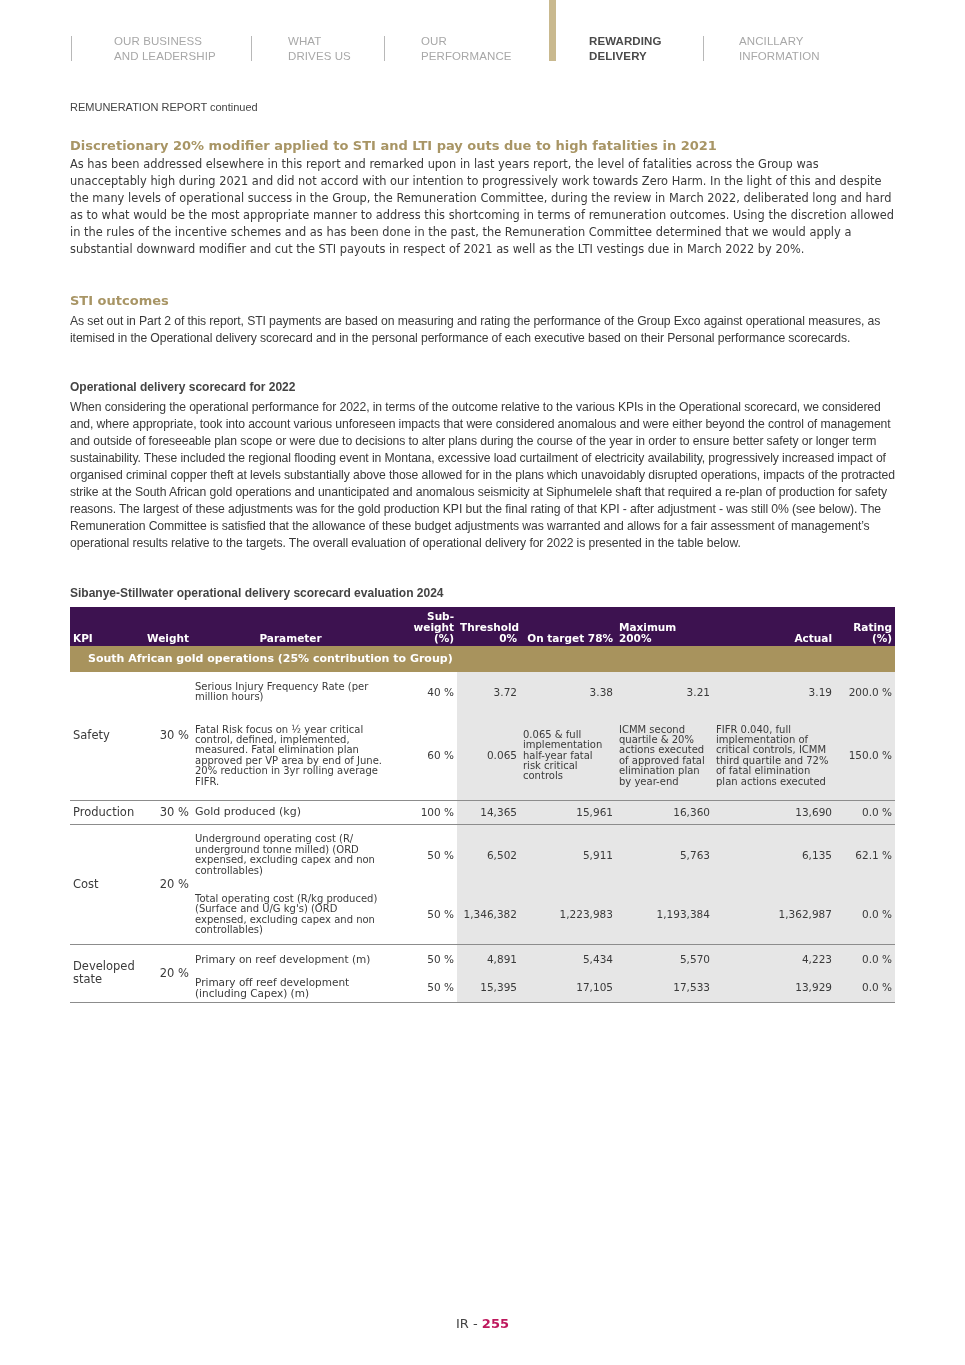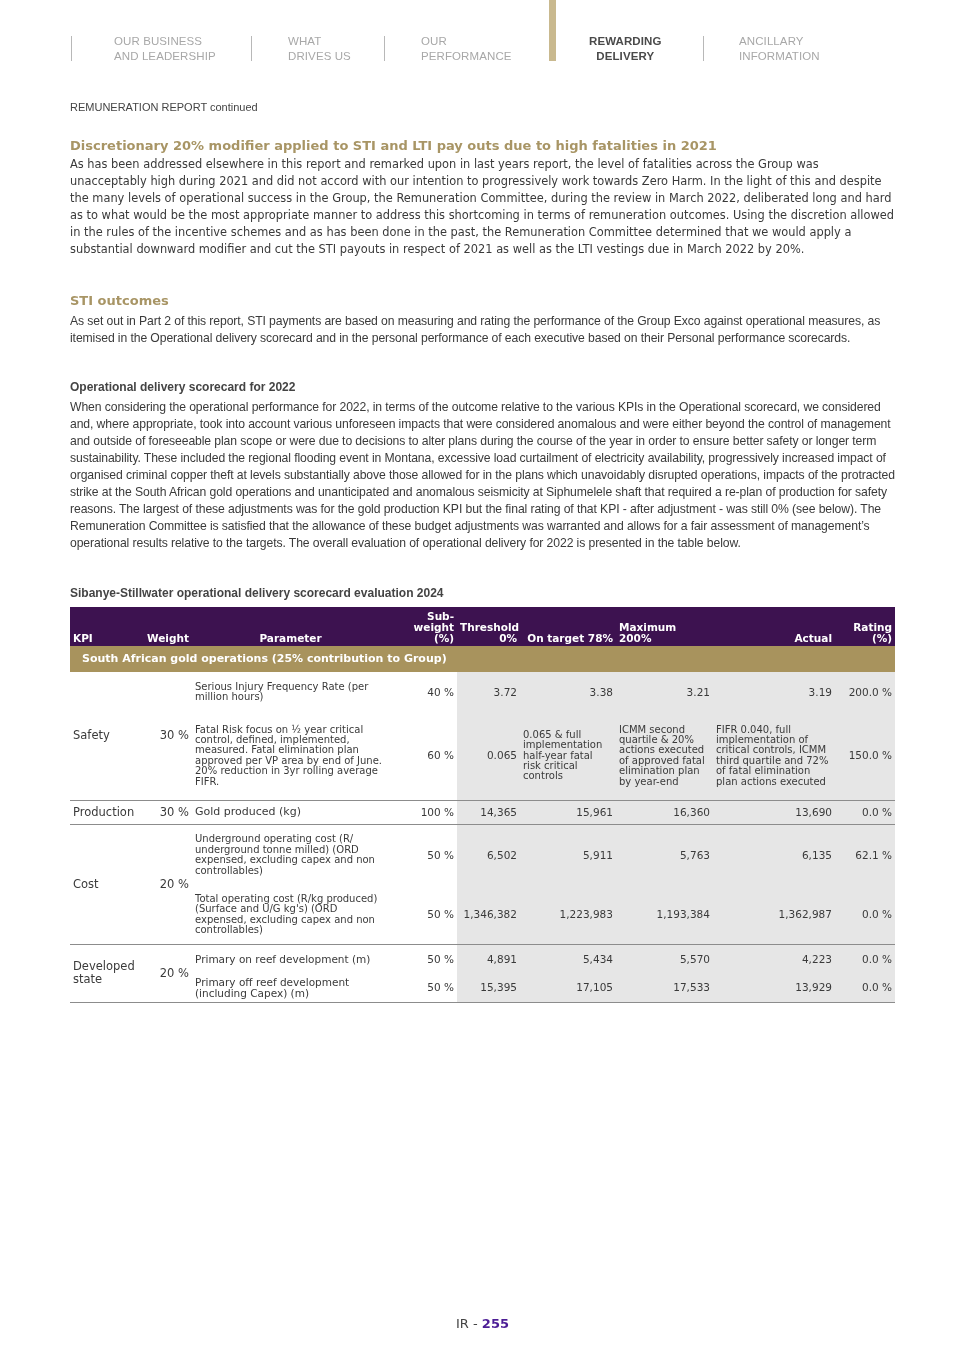--- a/index.html
+++ b/index.html
@@ -2,51 +2,51 @@
 <html><head>
 <meta charset="utf-8">
 <style>
   * { box-sizing: border-box; margin: 0; padding: 0; }
   html, body { width: 965px; height: 1365px; background: #ffffff; }
   body { position: relative; font-family: "DejaVu Sans", "Liberation Sans", sans-serif; color: #333333; overflow: hidden; }
 
   
   .nav { position: absolute; top: 0; left: 0; width: 828px; height: 70px; }
   .nav-item { position: absolute; top: 34px; font-size: 11.5px; line-height: 15px; color: #a8a8a8; letter-spacing: 0.1px; text-transform: uppercase; font-family: "Liberation Sans", sans-serif; }
-  .nav-item.active { color: #4a4a4a; font-weight: bold; text-align: center; }
+  .nav-item.active { color: #4a4a4a; font-weight: bold; }
   .nav-sep { position: absolute; top: 36px; width: 1px; height: 25px; background: #b8b8b8; }
   .nav-bar { position: absolute; top: 0; left: 549px; width: 7px; height: 61px; background: #c9b98f; }
 
   .running-head { position: absolute; top: 101px; left: 70px; font-size: 11px; color: #444; font-family: "Liberation Sans", sans-serif; }
 
   .content { position: absolute; left: 70px; width: 825px; }
   h2.section { font-size: 13px; font-weight: bold; color: #a89565; line-height: 17px; }
   h3.sub { font-size: 12px; font-weight: bold; color: #444; line-height: 16px; font-family: "Liberation Sans", sans-serif; }
   p.body { font-size: 11.4px; line-height: 17px; color: #3a3a3a; }
   p.body.narrow { font-family: "Liberation Sans", sans-serif; font-size: 12.2px; line-height: 17px; letter-spacing: -0.1px; }
 
   
   .tbl { position: absolute; left: 70px; top: 607px; width: 825px; border-collapse: collapse; table-layout: fixed; font-size: 10.5px; color: #3a3a3a; }
   .tbl th { background: #3d1250; color: #ffffff; font-weight: bold; font-size: 10.5px; line-height: 11px; vertical-align: bottom; padding: 4px 3px 2px 3px; height: 36px; }
   .tbl th.l { text-align: left; }
   .tbl th.c { text-align: center; }
   .tbl th.r { text-align: right; }
-  .tbl tr.group td { background: #a8935d; color: #ffffff; font-weight: bold; font-size: 11px; padding: 6px 12px; height: 26px; }
+  .tbl tr.group td { background: #a8935d; color: #ffffff; font-weight: bold; font-size: 11px; padding: 6px 18px; height: 26px; }
   .tbl td { padding: 2px 3px; vertical-align: middle; font-size: 10.5px; line-height: 10.6px; }
   .tbl td.num { text-align: right; }
   .tbl td.shade { background: #e6e6e6; }
   .tbl td.kpi, .tbl td.weight { font-size: 11.5px; line-height: 13px; }
   .tbl td.weight { text-align: right; }
   .tbl td.param { font-size: 10px; line-height: 10.4px; }
   .tbl td.desc { font-size: 10px; line-height: 10.4px; text-align: left; }
   .tbl tr.sep-bottom td { border-bottom: 1.5px solid #8c8c8c; }
   .tbl td.kpi.sep, .tbl td.weight.sep { border-bottom: 1.5px solid #8c8c8c; }
 
   .footer { position: absolute; top: 1316px; left: 0; width: 965px; text-align: center; font-size: 13px; color: #444; }
-  .footer .pg { color: #4c1d95; font-weight: bold; }
+  .footer .pg { color: #be185d; font-weight: bold; }
 </style>
 </head>
 <body>
 
 <div class="nav">
   <div class="nav-sep" style="left:71px;"></div>
   <div class="nav-item" style="left:114px;">
     <div>OUR BUSINESS</div>
     <div>AND LEADERSHIP</div>
   </div>

